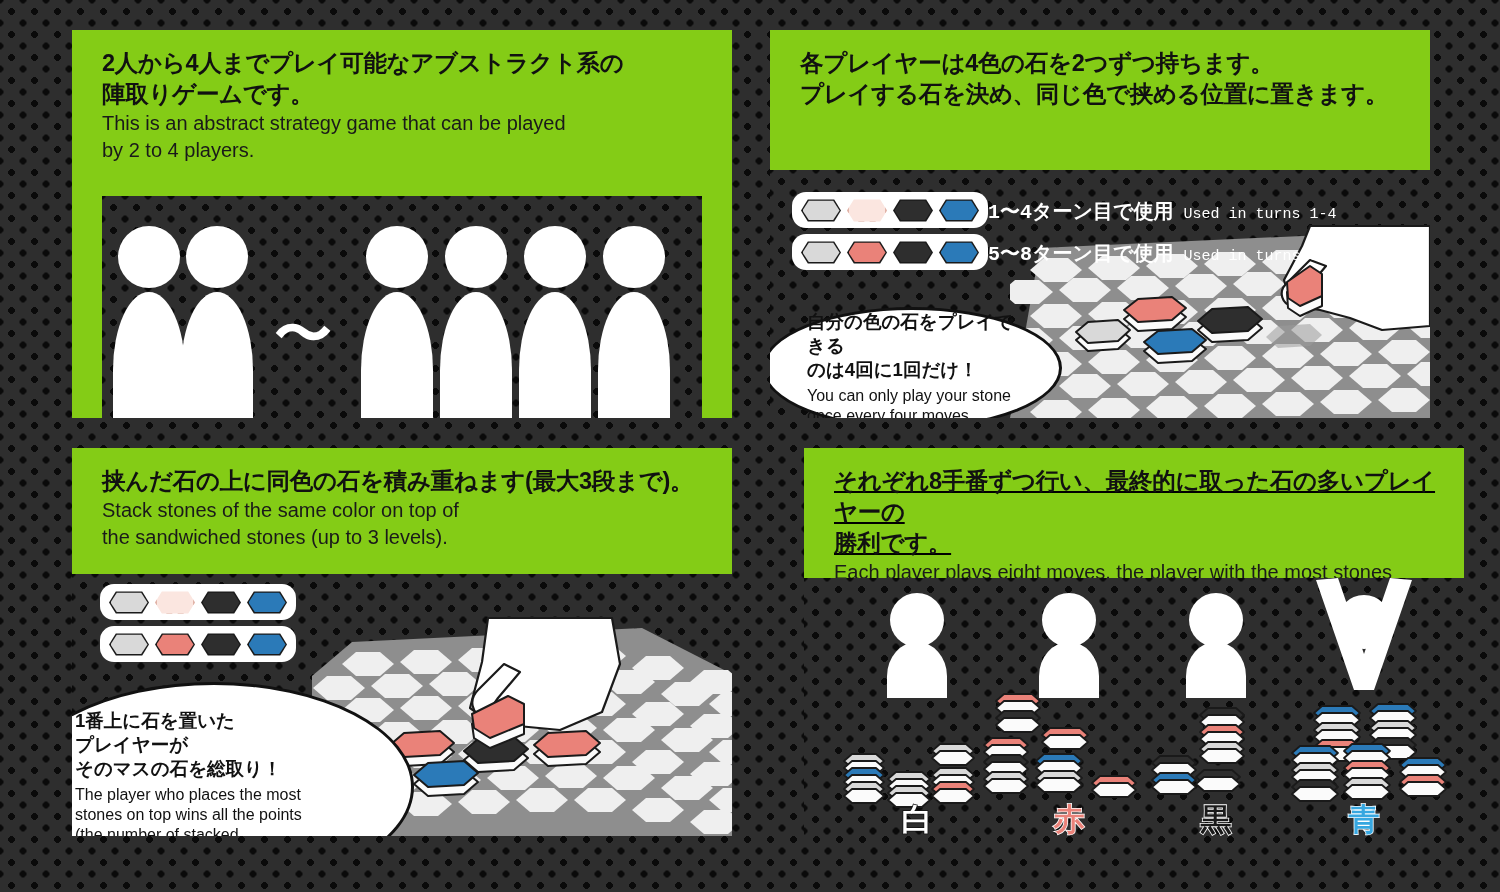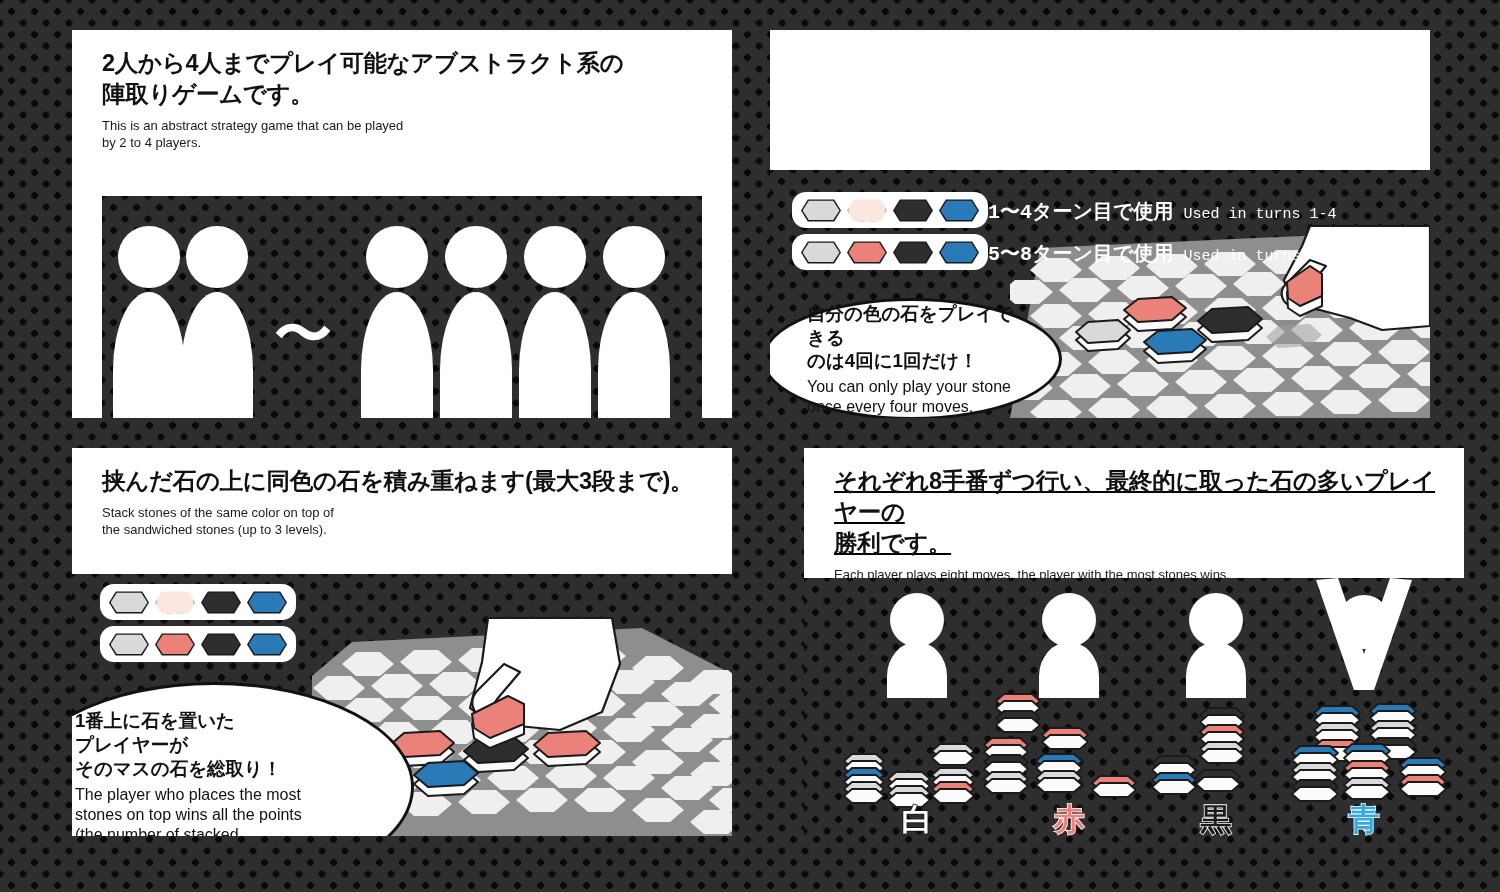--- a/index.html
+++ b/index.html
@@ -13,43 +13,42 @@
     background-image:
       radial-gradient(circle, #0a0a0a 3.2px, transparent 3.4px),
       radial-gradient(circle, #0a0a0a 3.2px, transparent 3.4px);
     background-size: 23px 23px, 23px 23px;
     background-position: 0 0, 11.5px 11.5px;
     position: relative;
   }
 
   .panel {
     position: absolute;
-    background: #ffffff;
+    background: #84cc16;
     overflow: hidden;
   }
   #panel-1 { left: 72px;  top: 30px;  width: 660px; height: 388px; }
   #panel-2 { left: 770px; top: 30px;  width: 660px; height: 388px; }
   #panel-3 { left: 72px;  top: 448px; width: 660px; height: 388px; }
   #panel-4 { left: 804px; top: 448px; width: 660px; height: 388px; text-decoration: underline; }
 
   .txt-block { padding: 18px 24px 0 30px; }
 
   .jp-head {
     font-weight: bold;
     font-size: 23.5px;
     line-height: 1.32;
     color: #111;
     letter-spacing: -0.3px;
     white-space: pre-line;
   }
   .en-sub {
-    font-size: 13px;
+    font-size: 20px;
     line-height: 1.34;
     color: #1a1a1a;
-    margin-top: 7px;
     white-space: pre-line;
   }
 
   
   .dots-strip {
     position: absolute;
     background-color: #2e2e2e;
     background-image:
       radial-gradient(circle, #0a0a0a 3.2px, transparent 3.4px),
       radial-gradient(circle, #0a0a0a 3.2px, transparent 3.4px);
@@ -196,20 +195,22 @@
     </div>
     <div class="person" style="left:495px; top:30px; width:74px; height:192px;">
       <div class="head" style="top:0; width:62px; height:62px;"></div>
       <div class="body" style="top:66px; width:72px; height:126px;"></div>
     </div>
   </div>
 </div>
 
 <div class="panel" id="panel-2">
   <div class="txt-block">
+    <div class="jp-head">各プレイヤーは4色の石を2つずつ持ちます。
+プレイする石を決め、同じ色で挟める位置に置きます。</div>
   </div>
 
   <div class="dots-strip" style="left:0px; top:140px; width:660px; height:248px;">
 
     <svg width="420" height="200" style="position:absolute; left:240px; top:48px;" viewBox="0 0 420 200">
       <defs>
         <polygon id="hx2" points="14,0 38,0 52,12 38,24 14,24 0,12"></polygon>
       </defs>
       <polygon points="30,30 420,12 420,200 0,200" fill="#8e8e8e"></polygon>
       <g fill="#efefef">
@@ -337,21 +338,21 @@
       <div class="tray-slot">
         <div class="hexstone shadow" style="background:#fbfbfb;"></div>
         <div class="hexstone-outline"></div>
           <div class="hexstone-fill" style="background:#2b7ab8;"></div>
       </div>
     </div>
     <div class="tray-label" style="left:218px; top:70px;">
       <span class="jp">5〜8ターン目で使用</span><span class="en">Used in turns 5-8</span>
     </div>
 
-    <div class="bubble" style="left:-8px; top:128px; width:300px; height:122px;justify-content:flex-end;">
+    <div class="bubble" style="left:-8px; top:137px; width:300px; height:122px;">
       <div class="bubble-inner">
         <div class="jp">自分の色の石をプレイできる
 のは4回に1回だけ！</div>
         <div class="en">You can only play your stone
 once every four moves.</div>
       </div>
     </div>
   </div>
 </div>
 

